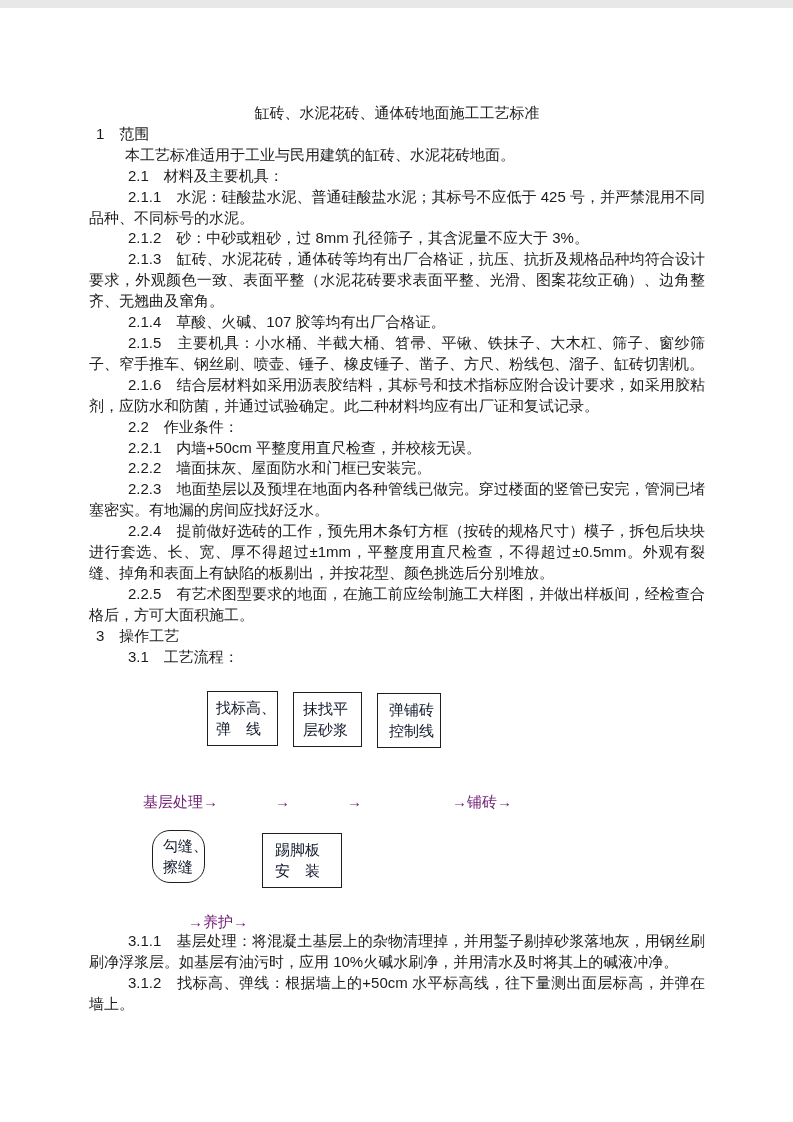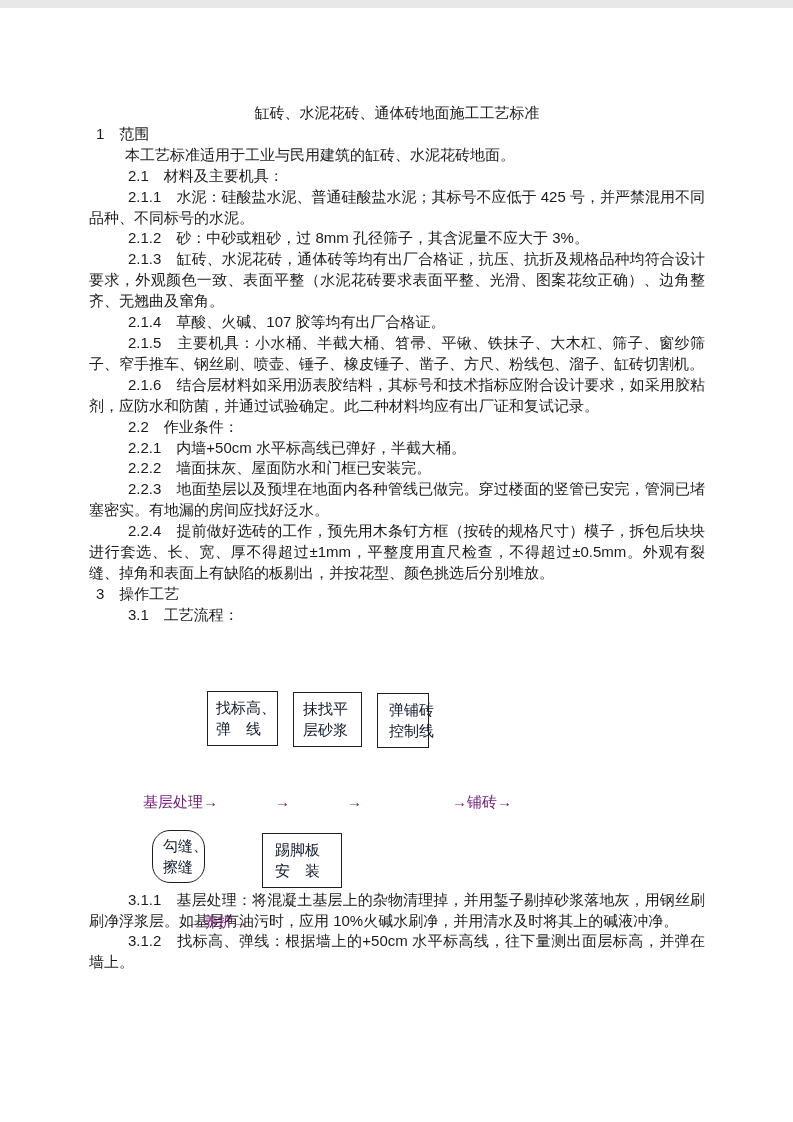--- a/index.html
+++ b/index.html
@@ -51,42 +51,43 @@
     <p class="p-top">1　范围</p>
     <p class="p-para">本工艺标准适用于工业与民用建筑的缸砖、水泥花砖地面。</p>
     <p class="p-item">2.1　材料及主要机具：</p>
     <p class="p-item">2.1.1　水泥：硅酸盐水泥、普通硅酸盐水泥；其标号不应低于 425 号，并严禁混用不同品种、不同标号的水泥。</p>
     <p class="p-item">2.1.2　砂：中砂或粗砂，过 8mm 孔径筛子，其含泥量不应大于 3%。</p>
     <p class="p-item">2.1.3　缸砖、水泥花砖，通体砖等均有出厂合格证，抗压、抗折及规格品种均符合设计要求，外观颜色一致、表面平整（水泥花砖要求表面平整、光滑、图案花纹正确）、边角整齐、无翘曲及窜角。</p>
     <p class="p-item">2.1.4　草酸、火碱、107 胶等均有出厂合格证。</p>
     <p class="p-item">2.1.5　主要机具：小水桶、半截大桶、笤帚、平锹、铁抹子、大木杠、筛子、窗纱筛子、窄手推车、钢丝刷、喷壶、锤子、橡皮锤子、凿子、方尺、粉线包、溜子、缸砖切割机。</p>
     <p class="p-item">2.1.6　结合层材料如采用沥表胶结料，其标号和技术指标应附合设计要求，如采用胶粘剂，应防水和防菌，并通过试验确定。此二种材料均应有出厂证和复试记录。</p>
     <p class="p-item">2.2　作业条件：</p>
-    <p class="p-item">2.2.1　内墙+50cm 水平标高线已弹好，半截大桶。</p>
+    <p class="p-item">2.2.1　内墙+50cm 平整度用直尺检查，并校核无误。</p>
     <p class="p-item">2.2.2　墙面抹灰、屋面防水和门框已安装完。</p>
     <p class="p-item">2.2.3　地面垫层以及预埋在地面内各种管线已做完。穿过楼面的竖管已安完，管洞已堵塞密实。有地漏的房间应找好泛水。</p>
     <p class="p-item">2.2.4　提前做好选砖的工作，预先用木条钉方框（按砖的规格尺寸）模子，拆包后块块进行套选、长、宽、厚不得超过±1mm，平整度用直尺检查，不得超过±0.5mm。外观有裂缝、掉角和表面上有缺陷的板剔出，并按花型、颜色挑选后分别堆放。</p>
+    <p class="p-item">2.2.5　有艺术图型要求的地面，在施工前应绘制施工大样图，并做出样板间，经检查合格后，方可大面积施工。</p>
     <p class="p-top">3　操作工艺</p>
     <p class="p-item">3.1　工艺流程：</p>
 
     <div class="flow-spacer"></div>
 
     <p class="p-item">3.1.1　基层处理：将混凝土基层上的杂物清理掉，并用錾子剔掉砂浆落地灰，用钢丝刷刷净浮浆层。如基层有油污时，应用 10%火碱水刷净，并用清水及时将其上的碱液冲净。</p>
     <p class="p-item">3.1.2　找标高、弹线：根据墙上的+50cm 水平标高线，往下量测出面层标高，并弹在墙上。</p>
   </div>
 
   <div class="fc-box" style="left:207px;top:683px;width:71px;height:55px;padding:6px 0 0 8px;">
     <div>找标高、</div>
     <div>弹　线</div>
   </div>
   <div class="fc-box" style="left:293px;top:684px;width:69px;height:55px;padding:6px 0 12px 9px;">
     <div>抹找平</div>
     <div>层砂浆</div>
   </div>
-  <div class="fc-box" style="left:377px;top:685px;width:52px;height:55px;padding:6px 0 0 11px;">
+  <div class="fc-box" style="left:377px;top:685px;width:64px;height:55px;padding:6px 0 0 11px;">
     <div>弹铺砖</div>
     <div>控制线</div>
   </div>
 
   <span class="fc-label" style="left:143px;top:785px;">基层处理→</span>
   <span class="fc-label" style="left:275px;top:785px;">→</span>
   <span class="fc-label" style="left:347px;top:785px;">→</span>
   <span class="fc-label" style="left:452px;top:785px;">→铺砖→</span>
 
   <div class="fc-box" style="left:152px;top:822px;width:53px;height:53px;padding:5px 0 0 10px;border-radius:18px;">

